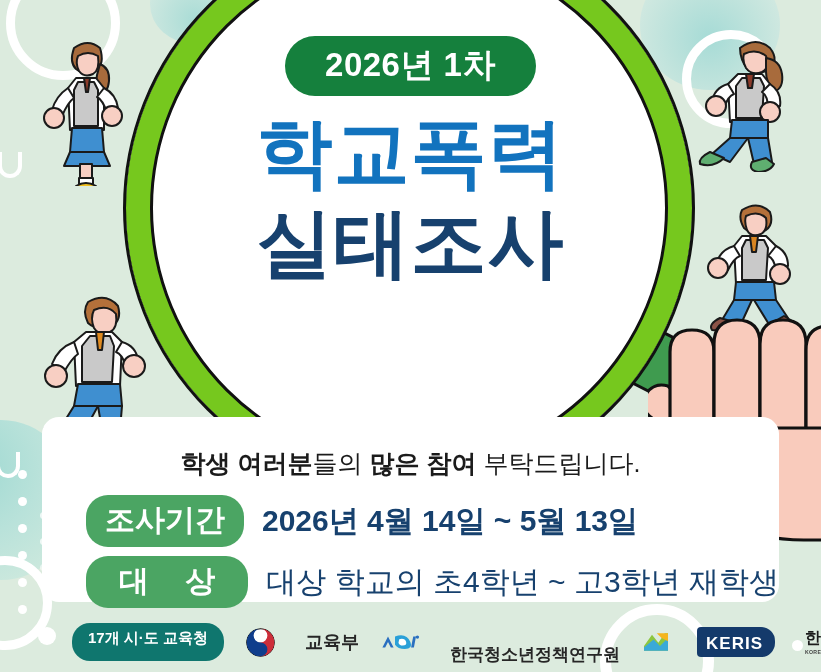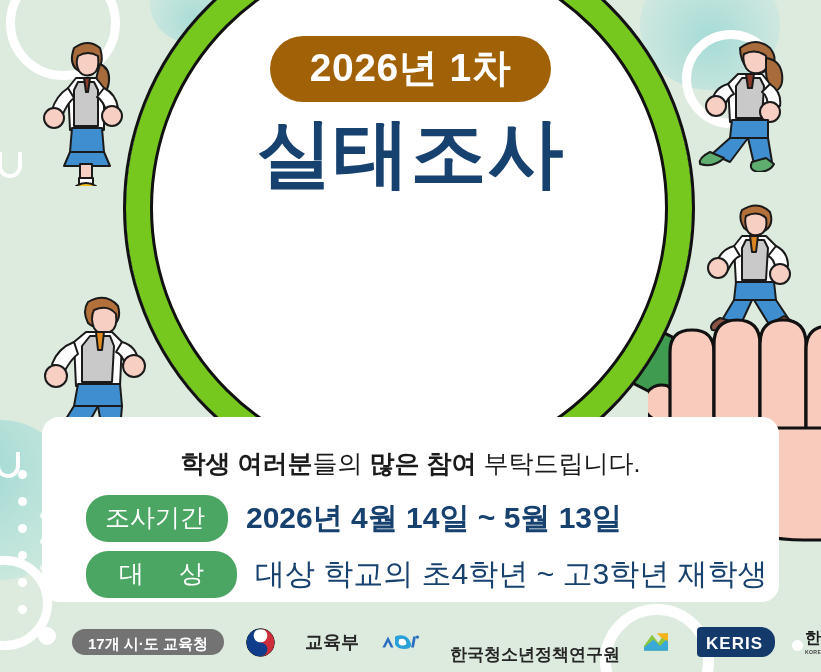--- a/index.html
+++ b/index.html
@@ -37,51 +37,51 @@
   .mag-circle{position:absolute;left:123px;top:-78px;width:566px;height:566px;
     border-radius:50%;background:#ffffff;border:3px solid #111;
     box-shadow:inset 0 0 0 24px #76c81e, inset 0 0 0 27px #111;}
 
   
   .hand{position:absolute;left:648px;top:300px;width:210px;height:250px;}
 
   
   .head-wrap{position:absolute;left:0;top:0;width:821px;text-align:center;}
   .badge{display:inline-block;margin-top:36px;
-    background:#a16207;color:#fff;border-radius:34px;
-    padding:12px 40px 15px;font-size:39px;font-weight:700;
+    background:#15803d;color:#fff;border-radius:34px;
+    padding:12px 40px 15px;font-size:33px;font-weight:700;
     letter-spacing:0.5px;line-height:1;}
   .title1{margin-top:18px;font-size:76px;font-weight:800;color:#1273be;
     letter-spacing:1px;line-height:1.03;}
   .title2{margin-top:12px;font-size:76px;font-weight:800;color:#17416e;
     letter-spacing:1px;line-height:1.03;}
 
   
   .card{position:absolute;left:42px;top:417px;width:737px;height:185px;
     background:#ffffff;border-radius:17px;}
   .card-lead{position:absolute;left:0;top:30px;width:737px;text-align:center;
     font-size:25px;color:#1b1b1b;white-space:nowrap;}
   .card-lead b{font-weight:800;}
   .card-lead .light{font-weight:400;}
 
   .rows{position:absolute;left:44px;top:78px;}
   .row{display:flex;align-items:center;margin-bottom:9px;}
   .pill{background:#4ba563;color:#ffffff;border-radius:22px;
-    font-size:25px;font-weight:400;line-height:1;
-    padding:10px 19px 12px;min-width:104px;text-align:left;}
+    font-size:30px;font-weight:700;line-height:1;
+    padding:10px 19px 12px;min-width:104px;text-align:center;}
   .pill.wide{letter-spacing:14px;text-indent:14px;}
   .row-val{margin-left:18px;font-size:30px;font-weight:800;color:#17416e;
     white-space:nowrap;letter-spacing:0px;}
   .row-val.reg{font-weight:400;}
 
   
   .footer{position:absolute;left:0;top:612px;width:821px;height:60px;
     display:flex;align-items:center;}
-  .f-pill{margin-left:72px;background:#737373;color:#fff;border-radius:18px;
-    font-size:15px;font-weight:700;padding:7px 16px 4px;line-height:1;
+  .f-pill{margin-left:72px;background:#0f766e;color:#fff;border-radius:18px;
+    font-size:15px;font-weight:700;padding:7px 16px 16px;line-height:1;
     white-space:nowrap;}
   .f-item{display:flex;align-items:center;margin-left:22px;gap:22px;}
   .f-label{font-size:18px;font-weight:700;color:#262626;white-space:nowrap;}
   .f-label.sm{font-size:17px;margin-top:24px;}
   .taeguk{width:29px;height:29px;border-radius:50%;margin-right:8px;}
   .nypi{width:42px;height:20px;margin-right:5px;}
   .keris-mark{width:28px;height:24px;margin-right:5px;}
   .keris-box{background:#143a6b;color:#fff;font-size:17px;font-weight:800;
     border-radius:4px 14px 14px 4px;padding:8px 12px 5px 9px;letter-spacing:1px;
     line-height:1;margin-right:8px;}
@@ -196,20 +196,21 @@
       <path d="M28 126 q-12 6 -8 12 q14 2 22 -8z" fill="#8c5447"></path>
       <path d="M78 132 q0 8 10 8 q12 -2 14 -10 l-10 -6z" fill="#8c5447"></path>
     </g>
   </svg>
 
   <div class="mag-handle"></div>
   <div class="mag-circle"></div>
 
   <div class="head-wrap">
     <div class="badge">2026년 1차</div>
+    <div class="title1">학교폭력</div>
     <div class="title2">실태조사</div>
   </div>
 
   <svg class="hand" viewBox="0 0 210 250">
     <g stroke="#111" stroke-width="3.2" stroke-linejoin="round" stroke-linecap="round" fill="#f9cbbc">
       <path d="M20 86 q-14 -4 -22 8 q-8 14 6 24 l34 26 l10 -30z"></path>
       <path d="M22 52 q0 -22 22 -22 q22 0 22 22 l0 92 l-44 0z"></path>
       <path d="M66 44 q0 -24 23 -24 q23 0 23 24 l0 100 l-46 0z"></path>
       <path d="M112 44 q0 -24 23 -24 q23 0 23 24 l0 100 l-46 0z"></path>
       <path d="M158 50 q0 -24 23 -24 q23 0 23 24 l0 96 l-46 0z"></path>

